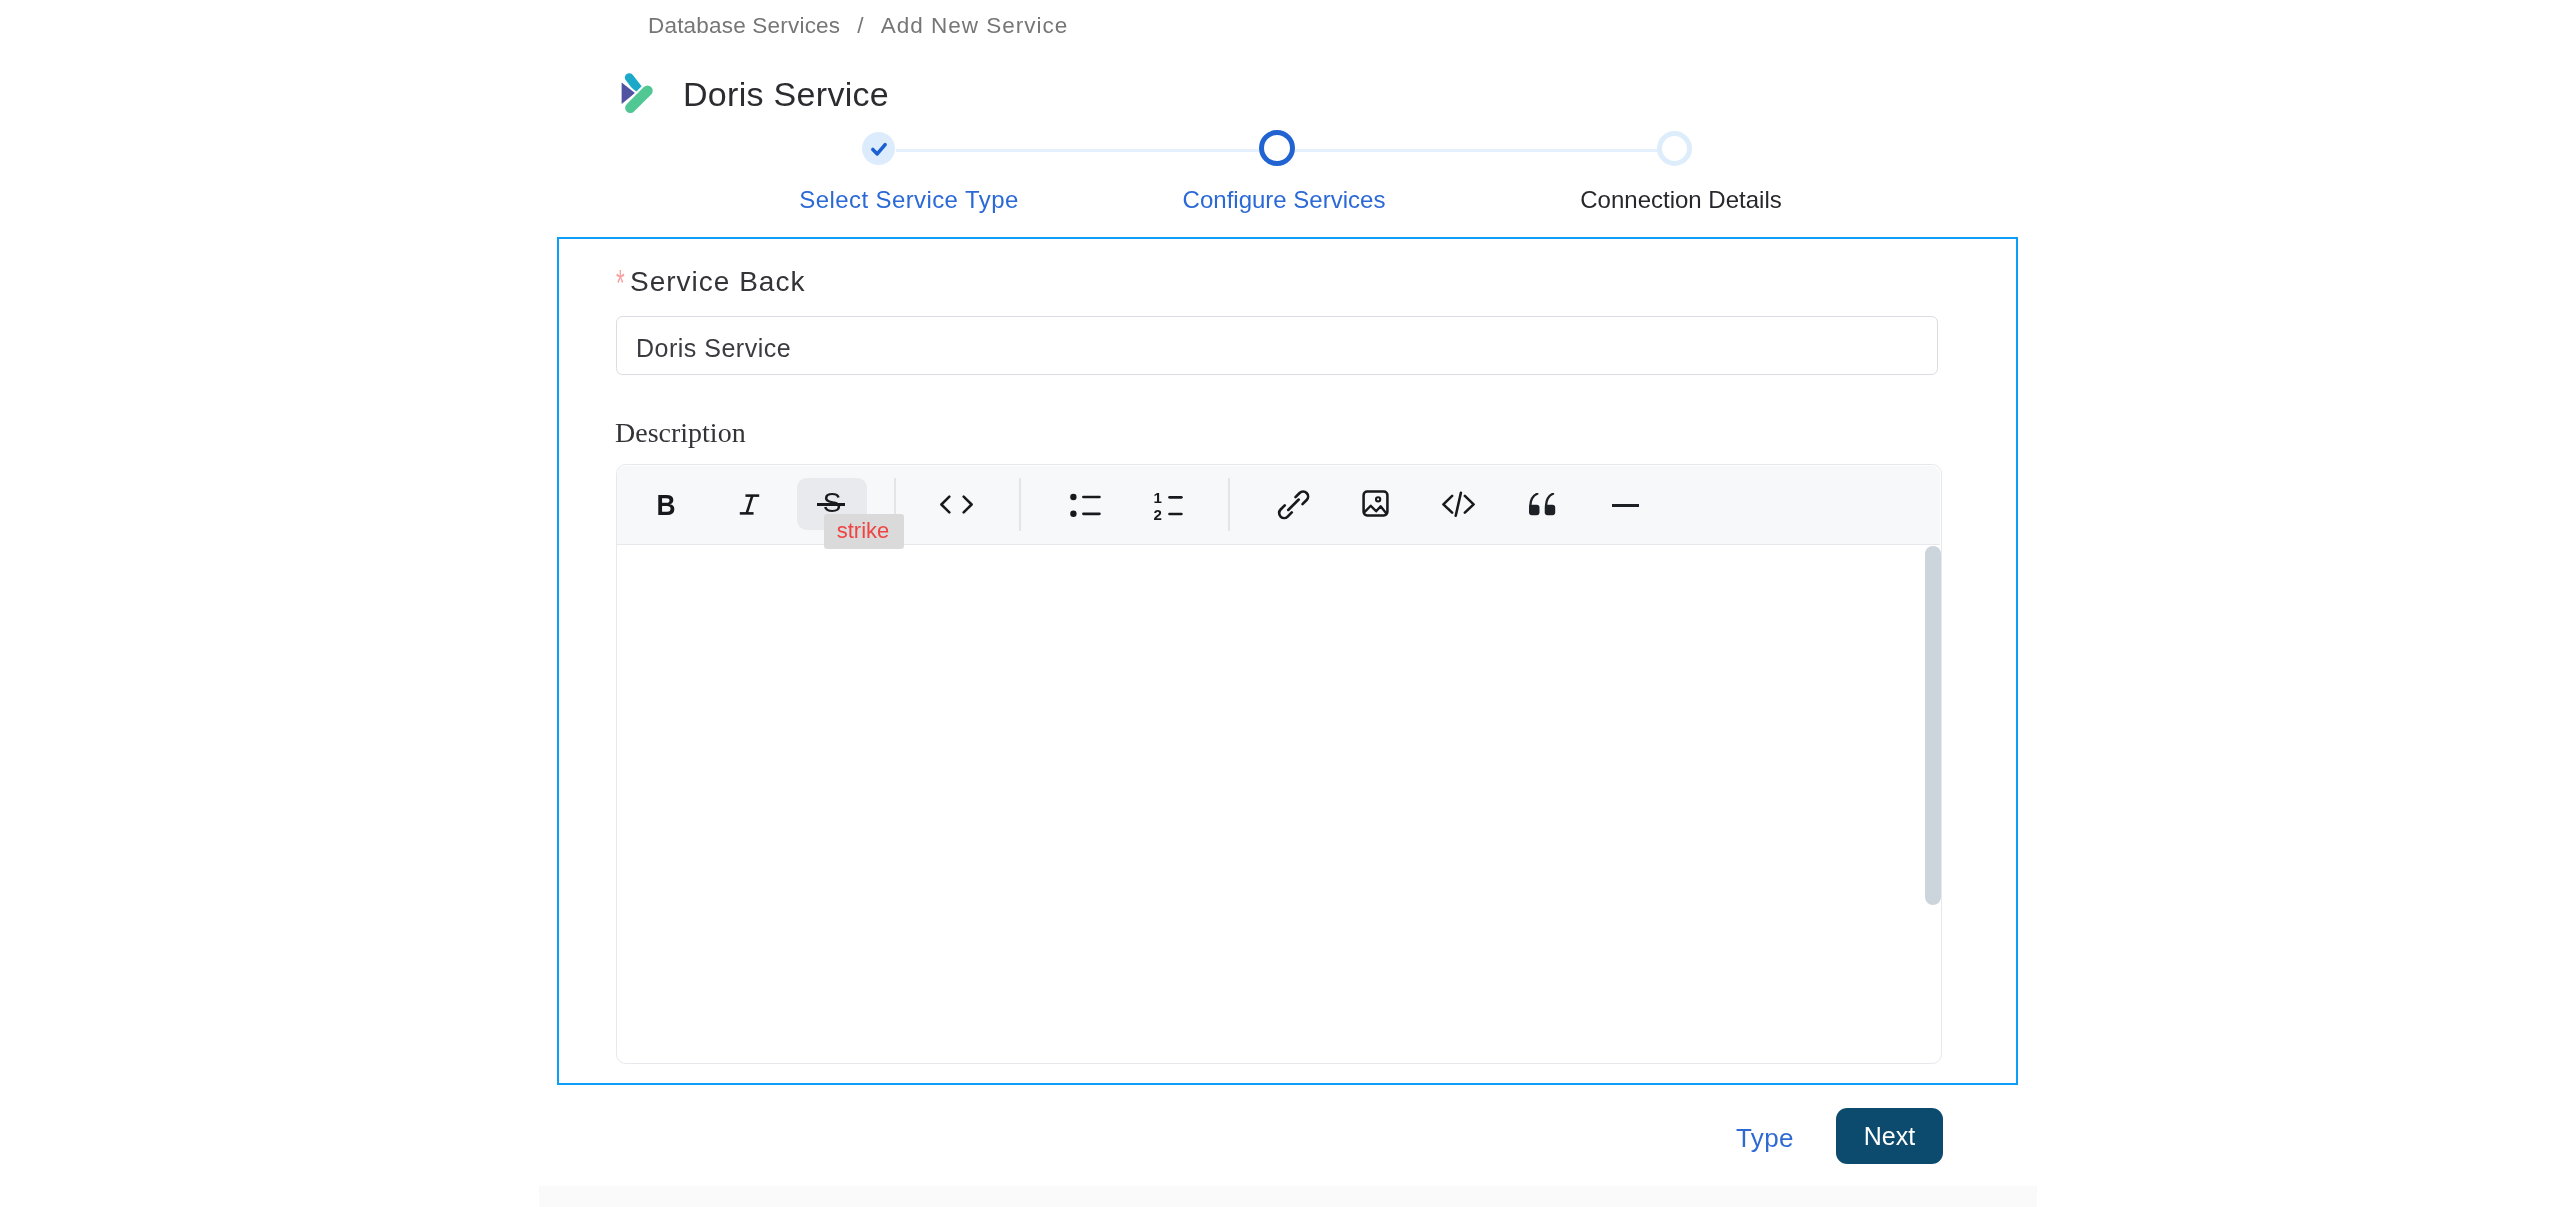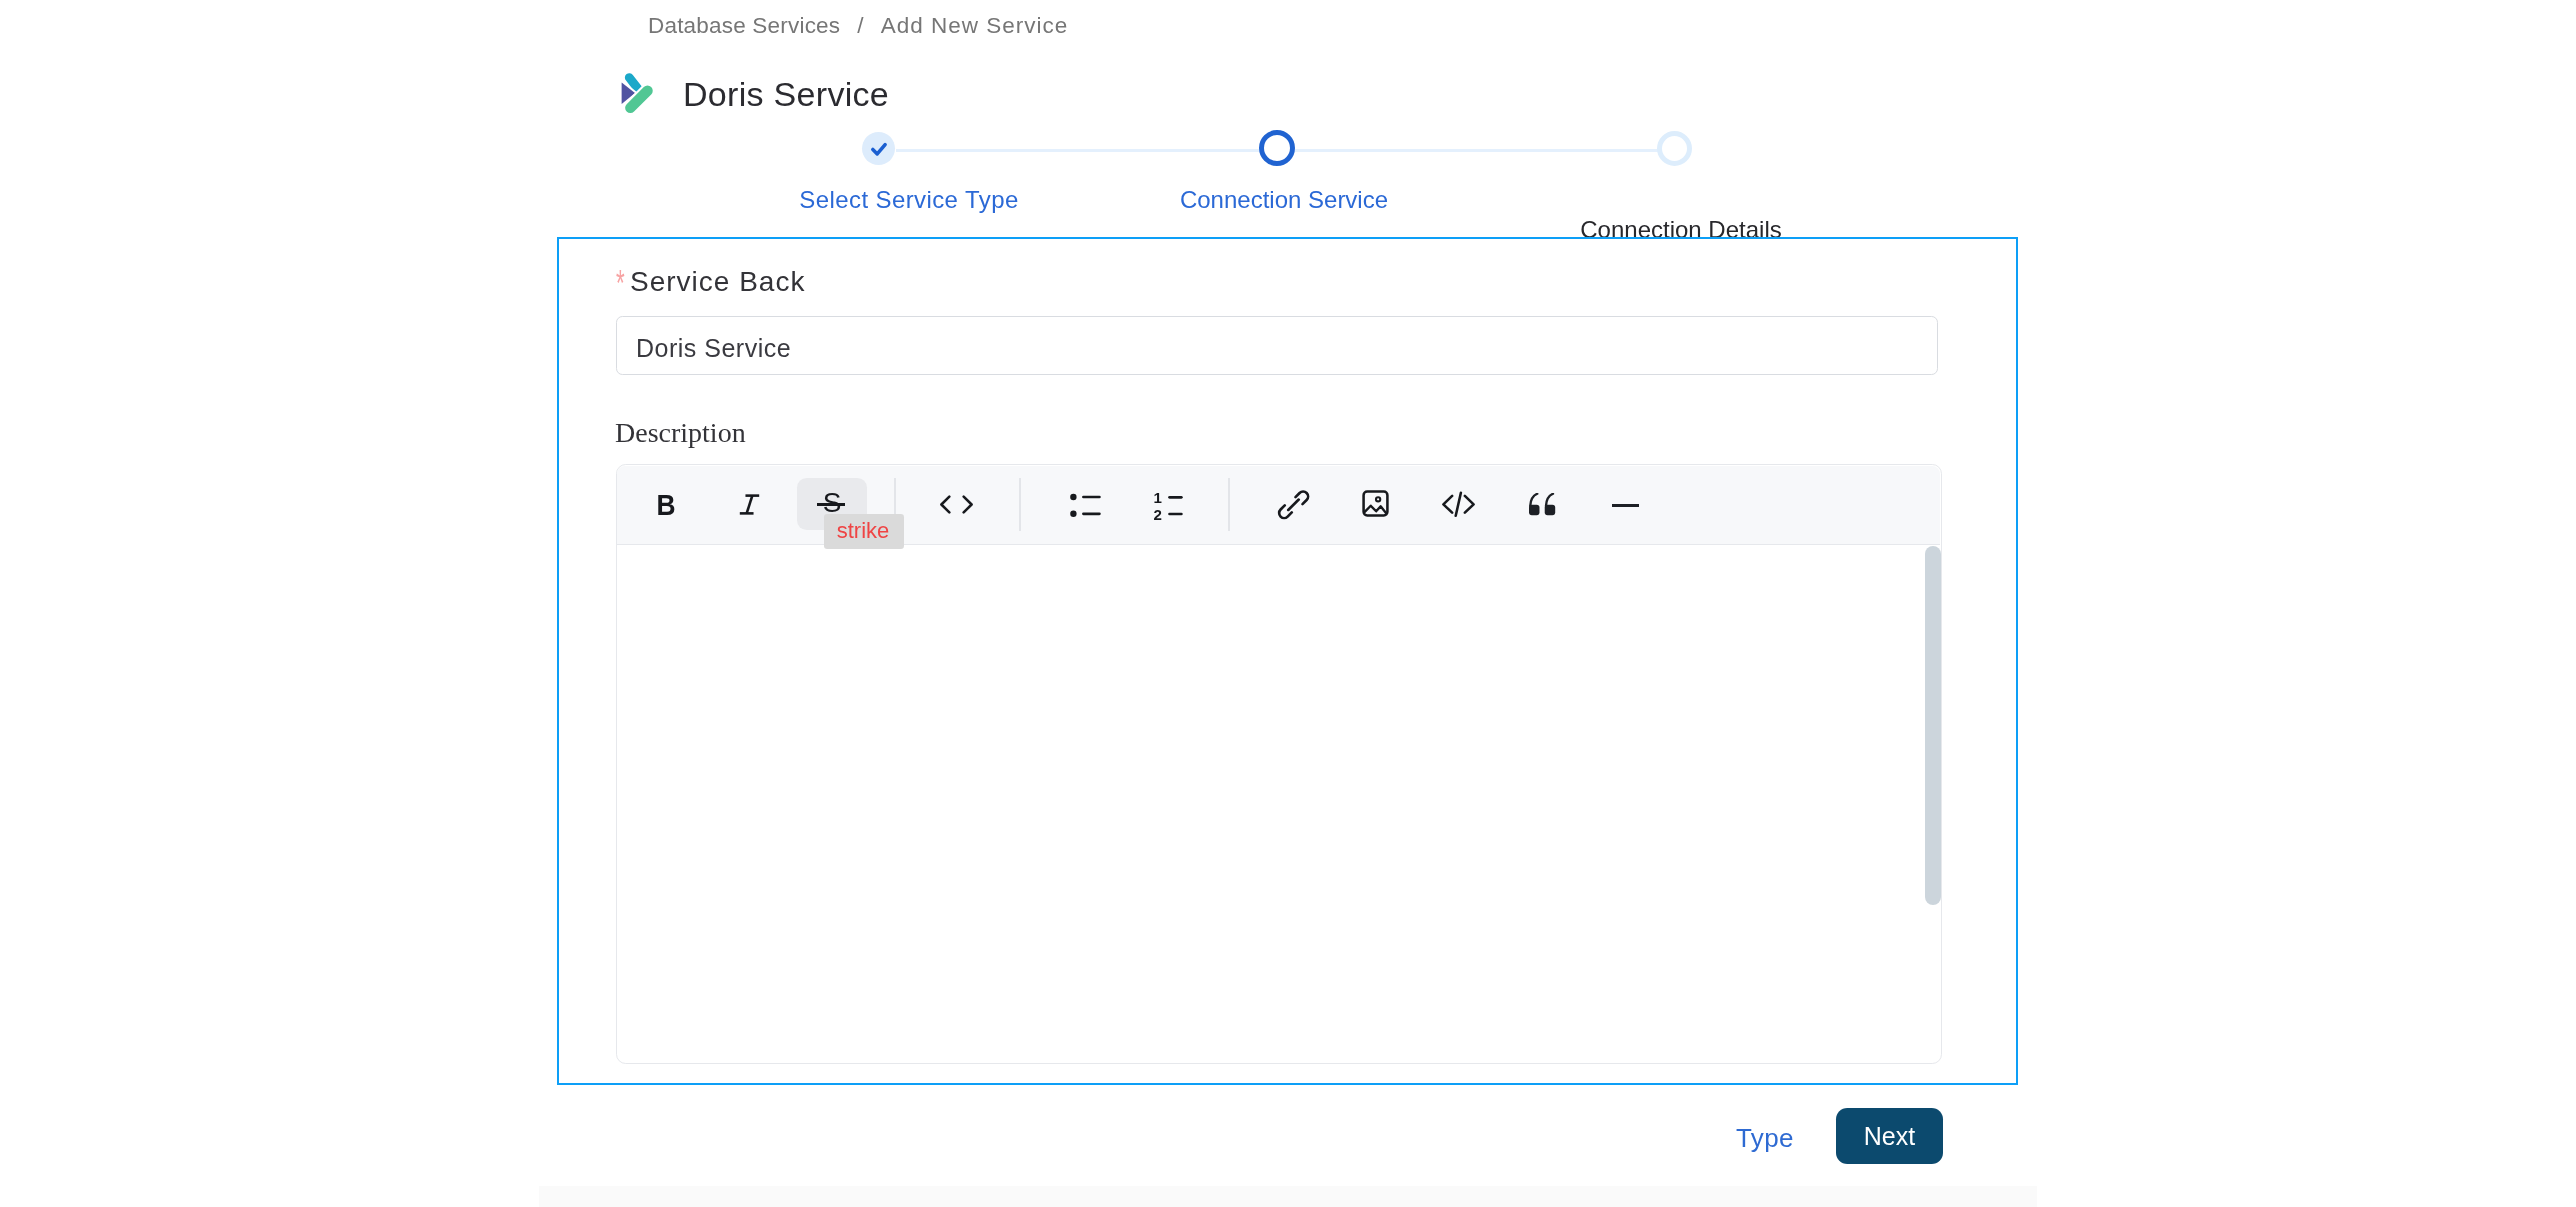--- a/index.html
+++ b/index.html
@@ -25,22 +25,22 @@
 <div class="abs" style="left:896px;top:149px;width:363px;height:3.2px;background:#e4f0fd;"></div>
 <div class="abs" style="left:1295px;top:149px;width:363px;height:3.2px;background:#e4f0fd;"></div>
 <div class="abs" style="left:862px;top:132px;width:33px;height:33px;border-radius:50%;background:#ddecfc;"></div>
 <svg class="abs" style="left:870px;top:140px;" width="17.7" height="17.7" viewBox="0 0 22 22">
     <path d="M3.5 11.8 L9 17.3 L18.8 5.8" fill="none" stroke="#1b5fd1" stroke-width="4.4" stroke-linecap="round" stroke-linejoin="round"></path>
   </svg>
 <div class="abs" style="left:1259px;top:130px;width:36px;height:36px;border-radius:50%;border:5.8px solid #2063d1;box-sizing:border-box;background:#fff;"></div>
 <div class="abs" style="left:1657px;top:131px;width:35px;height:35px;border-radius:50%;border:5.6px solid #ddedfc;box-sizing:border-box;background:#fff;"></div>
 
 <div class="t" style="left:892px;top:188px;font-size:24px;color:#2b69d6;letter-spacing:0.4px;transform:translateX(-50%);margin-left:17px;">Select Service Type</div>
-<div class="t" style="left:1284px;top:188px;font-size:24px;color:#2b69d6;transform:translateX(-50%);">Connection Service</div>
-<div class="t" style="left:1681px;top:188px;font-size:24px;color:#28282c;transform:translateX(-50%);margin-top:30px;">Connection Details</div>
+<div class="t" style="left:1284px;top:188px;font-size:24px;color:#2b69d6;transform:translateX(-50%);">Configure Services</div>
+<div class="t" style="left:1681px;top:188px;font-size:24px;color:#28282c;transform:translateX(-50%);">Connection Details</div>
 
 <div class="abs" style="left:557px;top:237px;width:1461px;height:848px;border:2.4px solid #0d9ff7;box-sizing:border-box;background:#fff;"></div>
 
 <div class="t" id="ast" style="left:616px;top:266px;font-size:36px;color:#f7a3a3;transform:scaleX(0.62);transform-origin:left top;">*</div>
 <div class="t" id="sn" style="left:630px;top:268px;font-size:28px;color:#333338;letter-spacing:1px;">Service Back</div>
 <div class="abs" style="left:616px;top:316px;width:1322px;height:59px;border:1.6px solid #d9dce1;border-radius:6.4px;box-sizing:border-box;background:#fff;"></div>
 <div class="t" id="inputtext" style="left:636px;top:336px;font-size:25px;color:#3a3a40;letter-spacing:0.5px;">Doris Service</div>
 
 <div class="t" id="desc" style="left:615px;top:419px;font-size:28px;color:#333338;font-family:Liberation Serif, serif;">Description</div>
 

